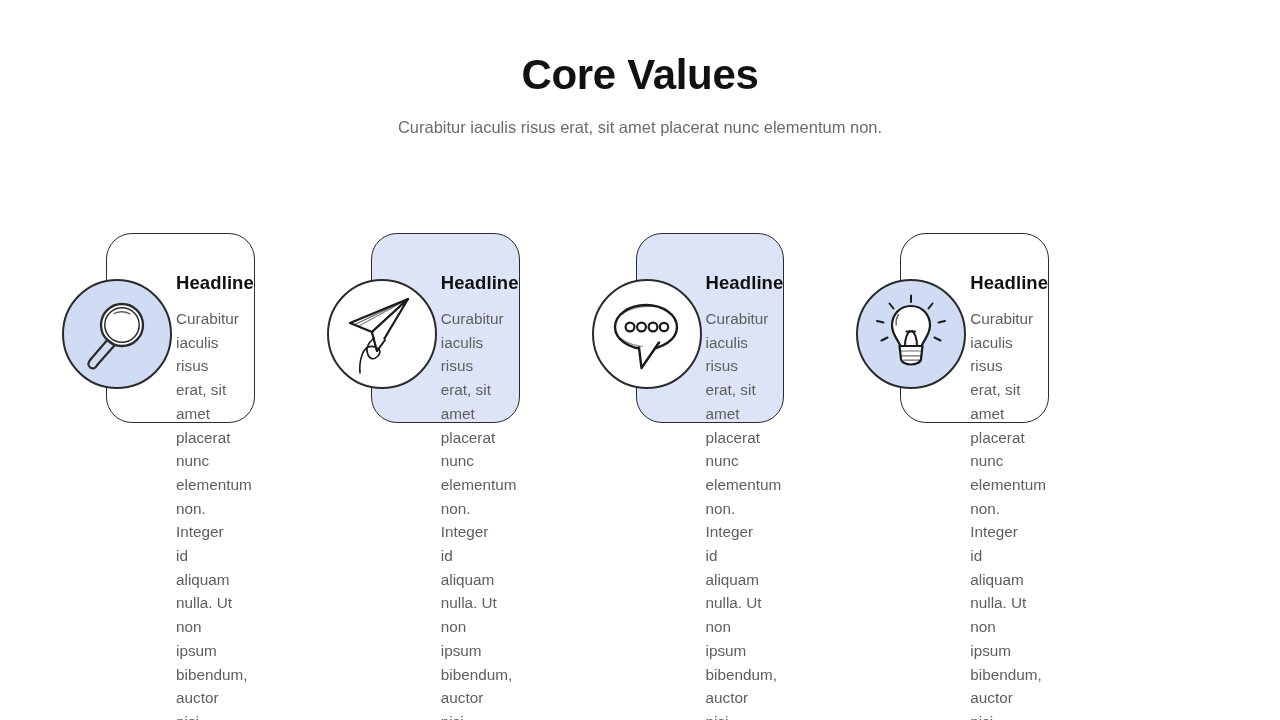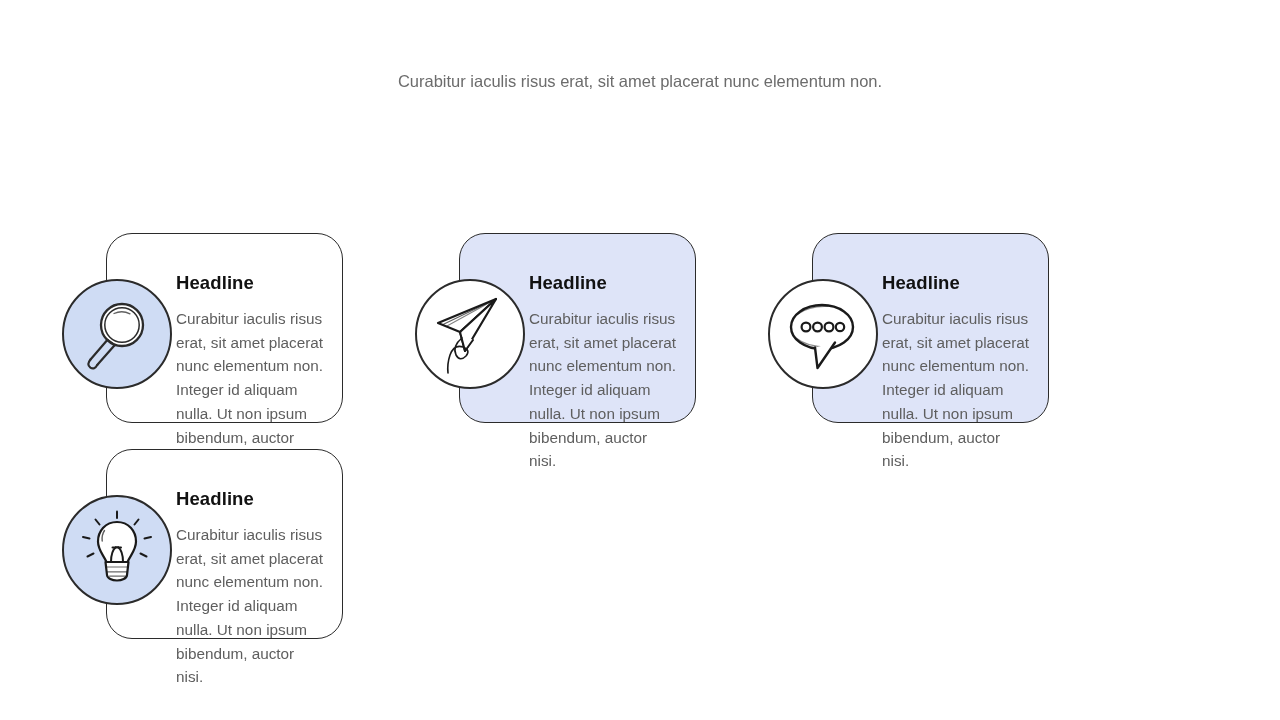--- a/index.html
+++ b/index.html
@@ -39,21 +39,21 @@
     line-height: 1.3;
   }
 
   
   .cards-grid {
     position: absolute;
     top: 233px;
     left: 0;
     width: 1111px;
     display: grid;
-    grid-template-columns: 1fr 1fr 1fr;
+    grid-template-columns: 1fr 1fr 1fr 1fr;
     grid-template-rows: 190px 190px;
     column-gap: 72px;
     row-gap: 26px;
     padding: 0 62px;
     box-sizing: border-box;
   }
 
   .card-wrap {
     position: relative;
     height: 190px;
@@ -116,20 +116,21 @@
   }
   .icon-badge svg {
     display: block;
     overflow: visible;
   }
 </style>
 </head>
 <body>
 
 <div class="slide-header">
+  <h1 class="slide-title">Core Values</h1>
   <p class="slide-subtitle">Curabitur iaculis risus erat, sit amet placerat nunc elementum non.</p>
 </div>
 
 <div class="cards-grid">
 
   <div class="card-wrap">
     <div class="card"></div>
     <div class="icon-badge blue">
       <svg width="78" height="78" viewBox="0 0 78 78" fill="none" stroke="#2b2b2b" stroke-width="2.3" stroke-linecap="round" stroke-linejoin="round">
         <circle cx="44" cy="30" r="21" fill="#ffffff"></circle>

